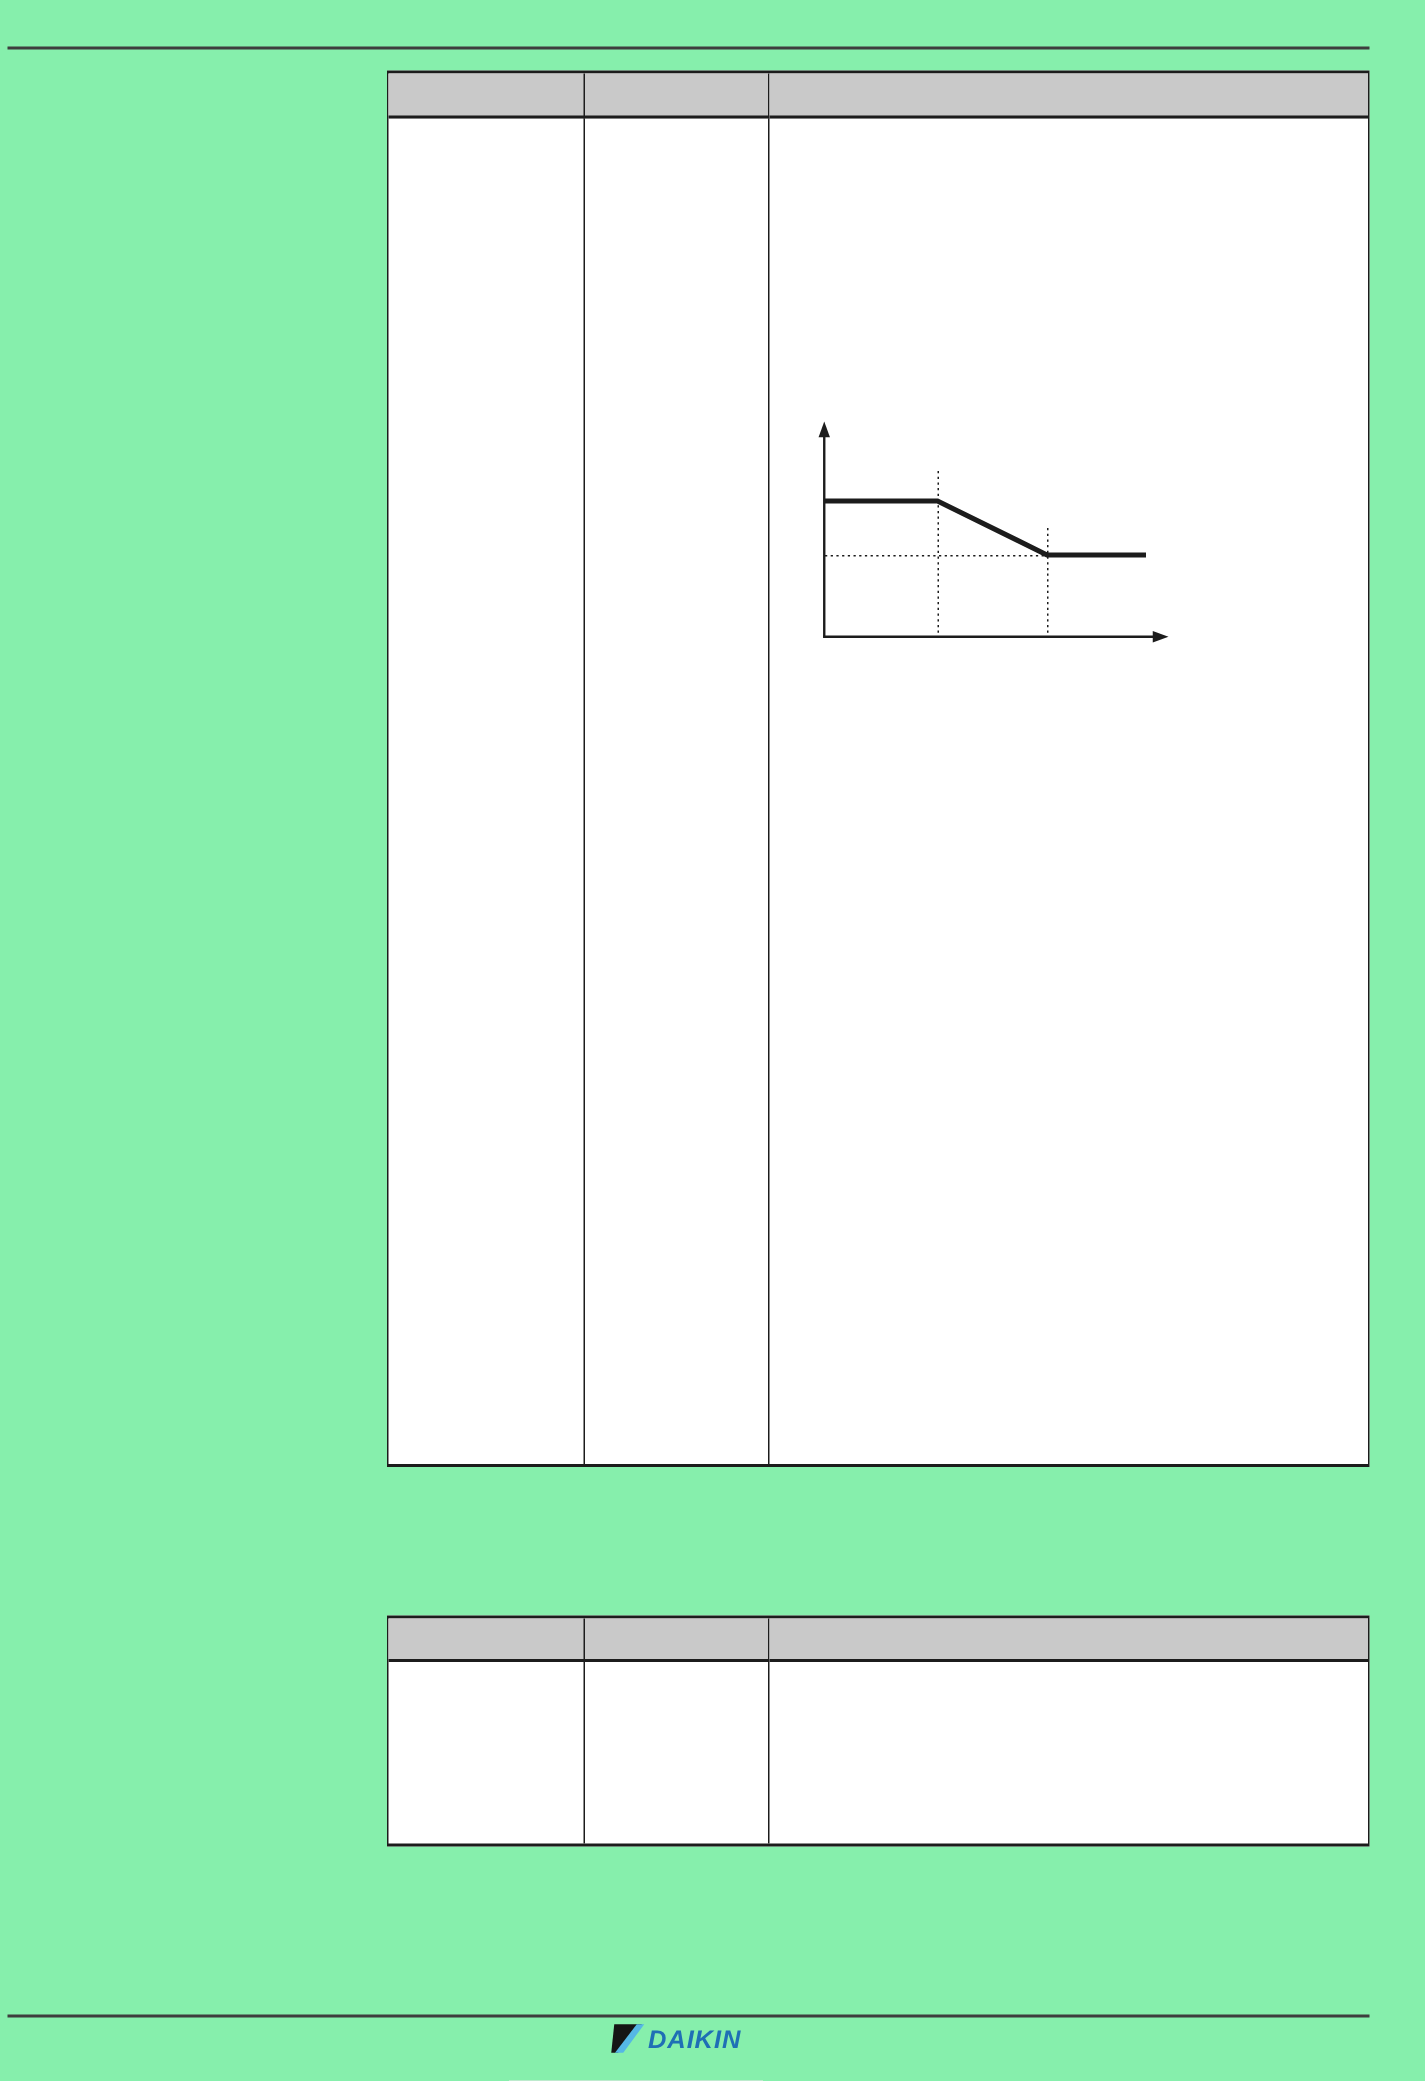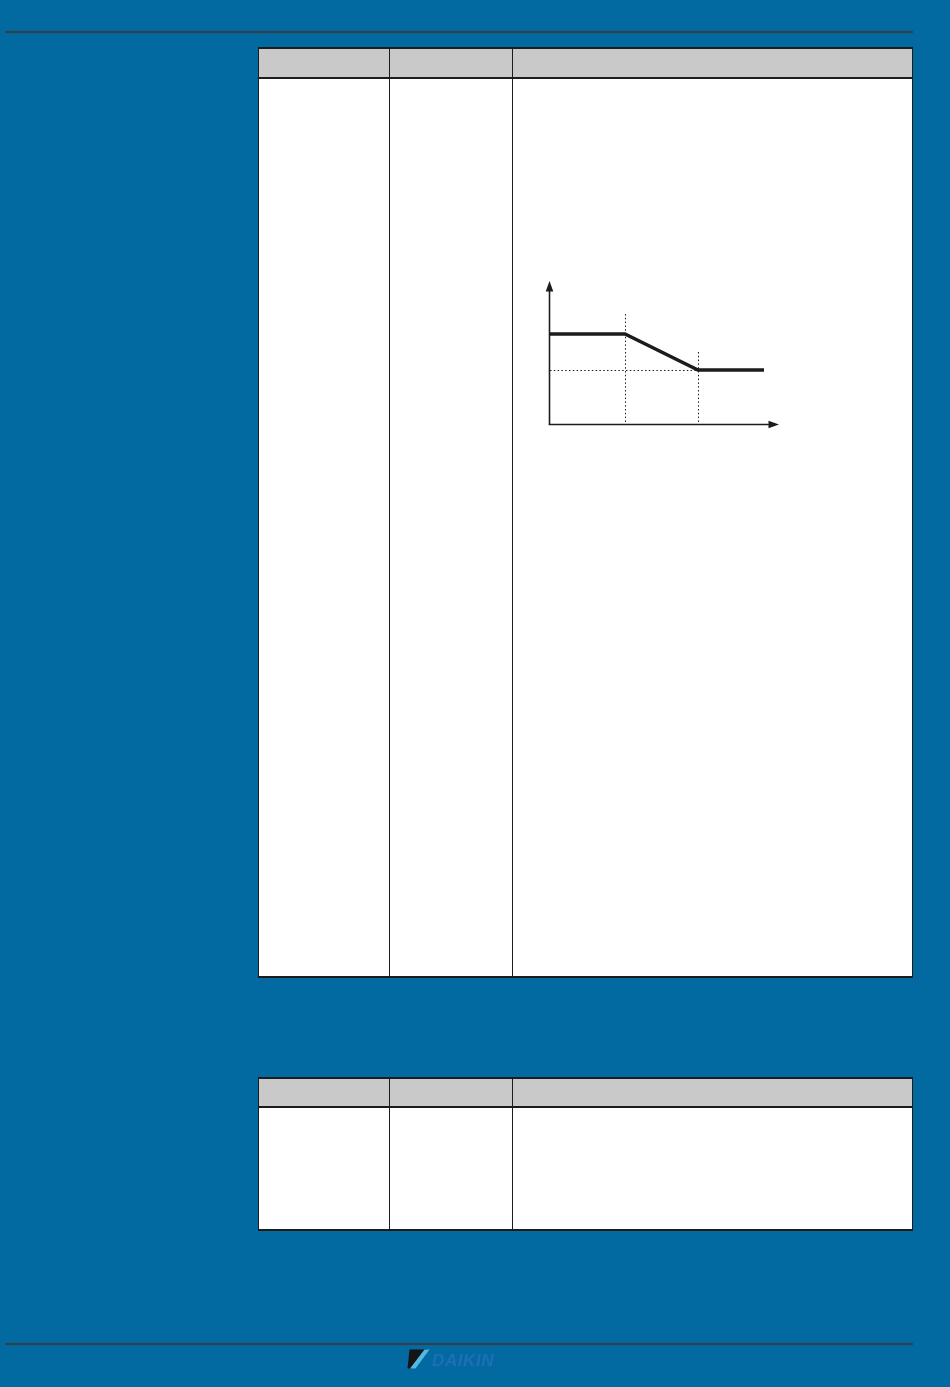--- a/index.html
+++ b/index.html
@@ -1,17 +1,17 @@
 <!DOCTYPE html>
 <html><head>
 <meta charset="utf-8">
 <style>
   html,body{margin:0;padding:0;background:#e8e8e8;font-family:"Liberation Sans",sans-serif;}
   .page{
-    position:relative;width:950px;height:1387px;background:#0369a1;overflow:hidden;
+    position:relative;width:950px;height:1387px;background:#86efac;overflow:hidden;
     margin:0 auto;
   }
   .rule{position:absolute;left:5px;width:908px;height:2px;background:#3d3d3d;}
   .rule.top{top:31px;}
   .rule.bottom{top:1343px;}
 
   .param-table{
     position:absolute;left:258px;width:655px;box-sizing:border-box;
     border:2px solid #1c1c1c;border-left-width:1.5px;border-right-width:1.5px;
     display:grid;grid-template-columns:131px 122.5px 1fr;

